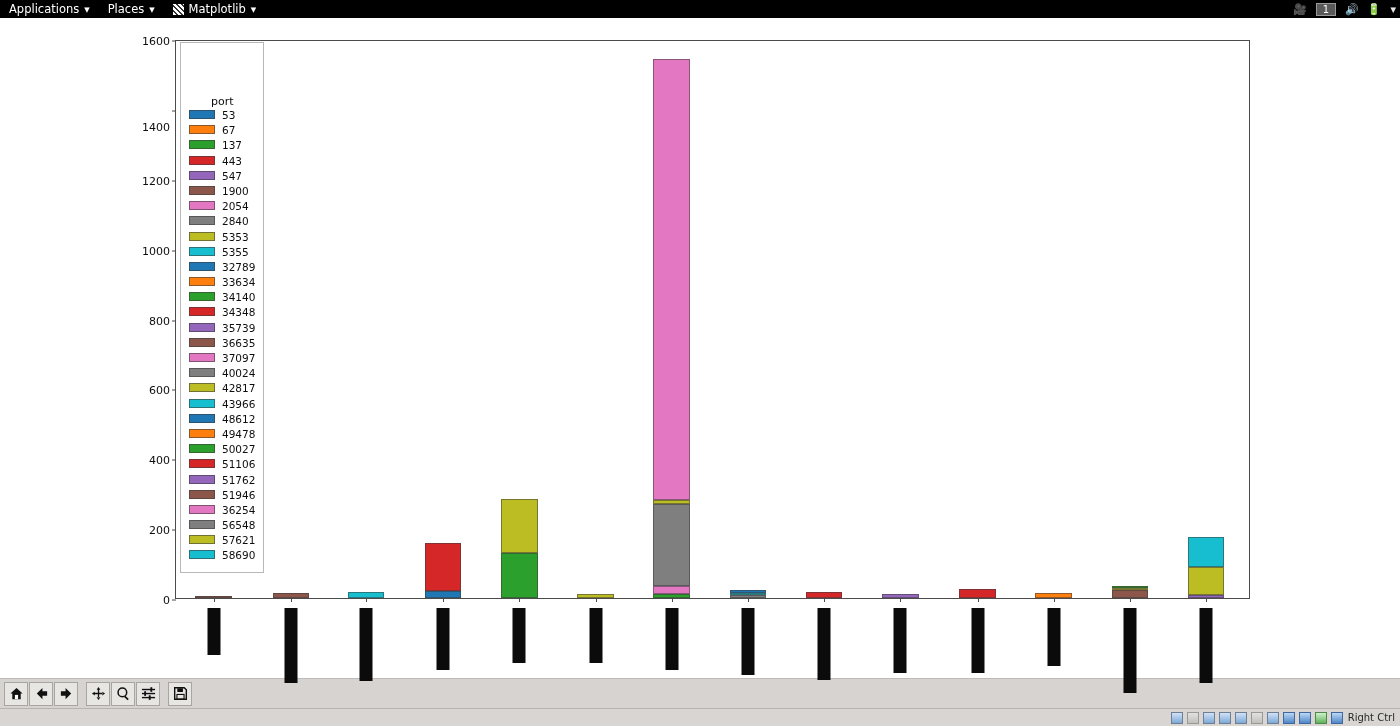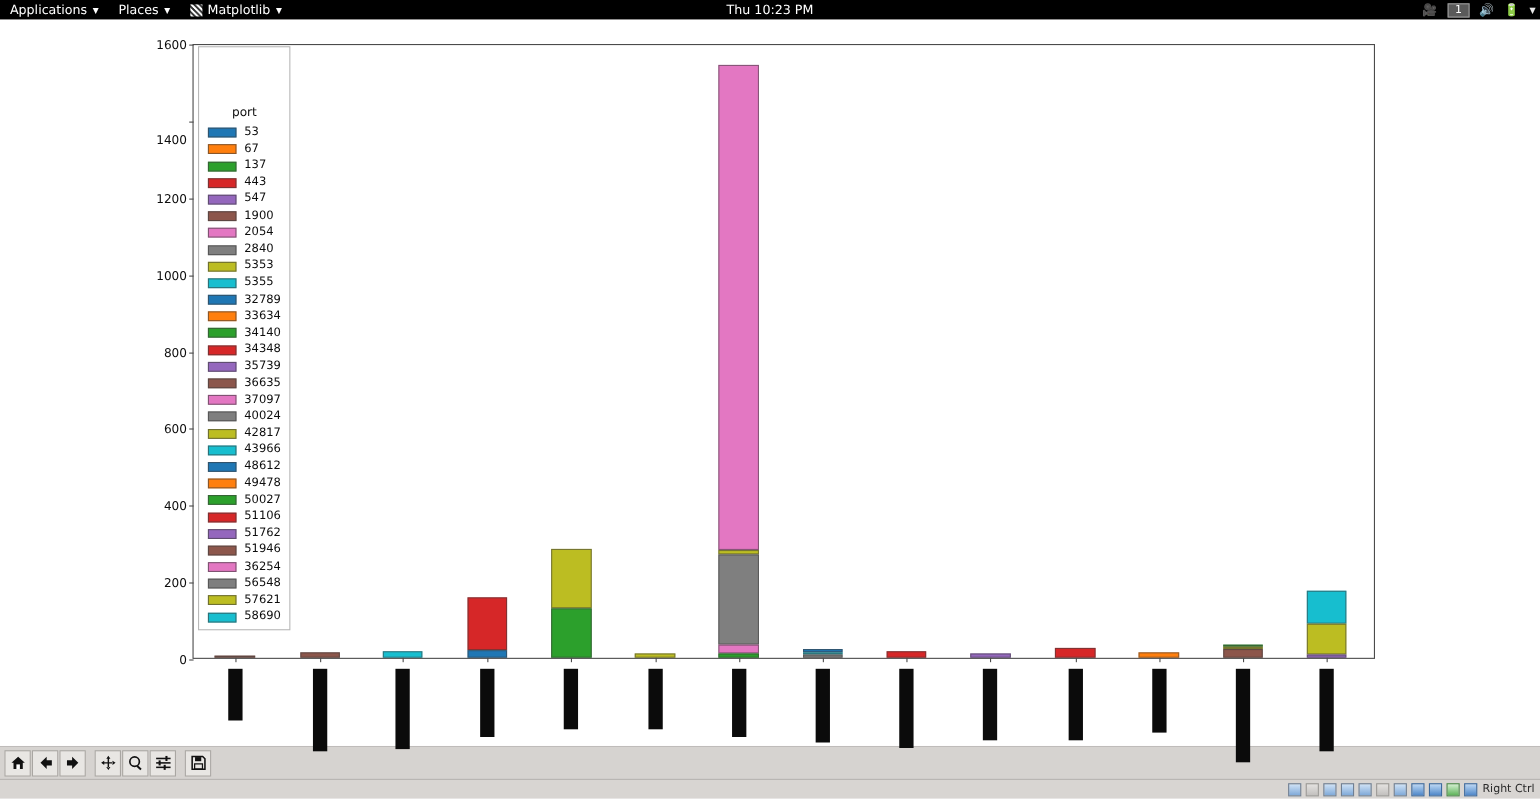--- a/index.html
+++ b/index.html
@@ -136,21 +136,21 @@
     position: absolute; left: 4px; top: 1px;
     background: #ffffff; border: 1px solid #b8b8b8;
     padding: 5px 8px 6px 8px;
     font-size: 10.5px; color: #0d0d0d;
     line-height: 1;
   }
   .legend-title {
     text-align: center; font-size: 11px; margin-bottom: 3px; color: #0d0d0d; margin-top: 48px;
   }
   .legend-item {
-    display: flex; align-items: flex-end; gap: 7px;
+    display: flex; align-items: flex-start; gap: 7px;
     height: 15.2px;
   }
   .legend-swatch {
     width: 26px; height: 9px; border: 0.6px solid rgba(60,60,60,0.6);
     flex: 0 0 auto;
   }
   .legend-label { white-space: nowrap; }
 
   
   .nav-toolbar {
@@ -201,21 +201,20 @@
     <span>Places</span>
     <span class="caret">▼</span>
   </div>
 
   <div class="panel-menu">
     <span class="mpl-tile"></span>
     <span>Matplotlib</span>
     <span class="caret">▼</span>
   </div>
 
-  <div class="panel-clock">Thu 10:23 PM</div>
 
   <div class="panel-right">
     <span class="tray-ico">🎥</span>
     <span class="ws-box">1</span>
     <span class="tray-ico">🔊</span>
     <span class="tray-ico">🔋</span>
     <span class="tray-ico">▾</span>
   </div>
 </div>
 

